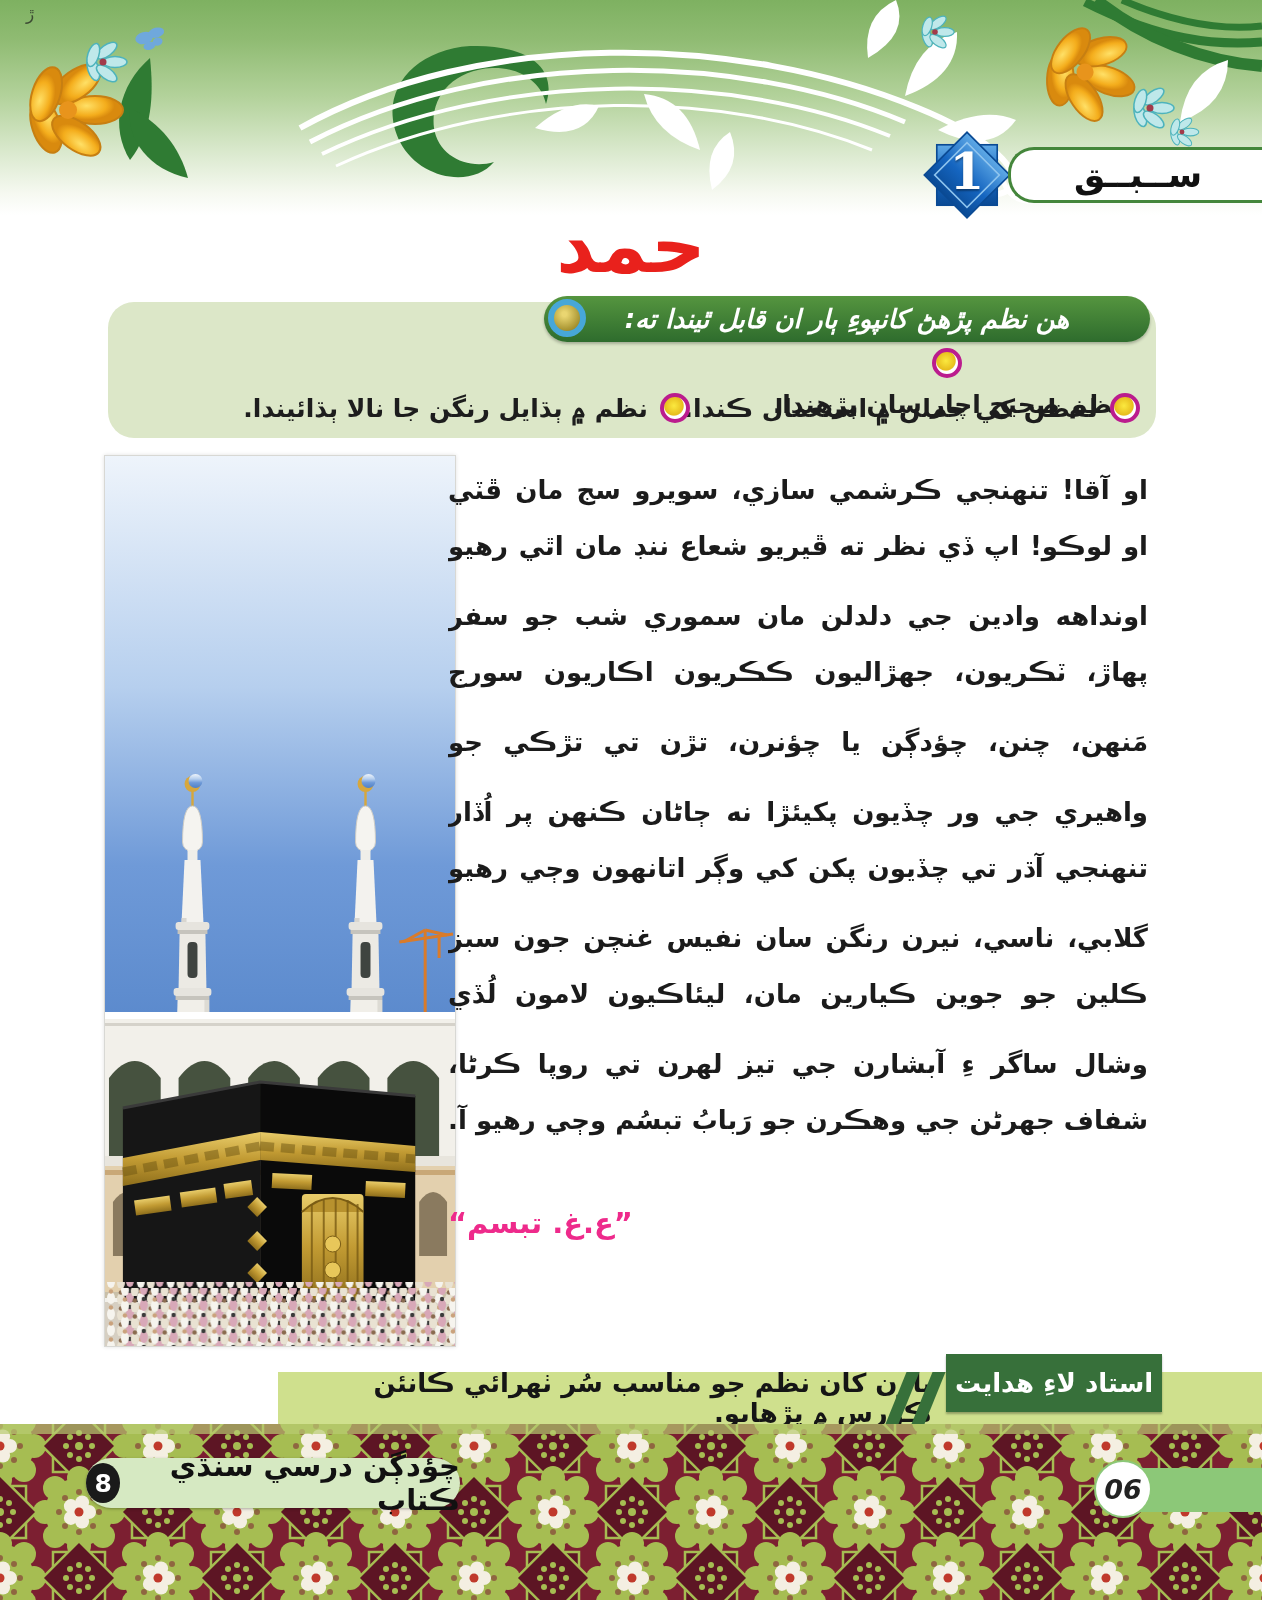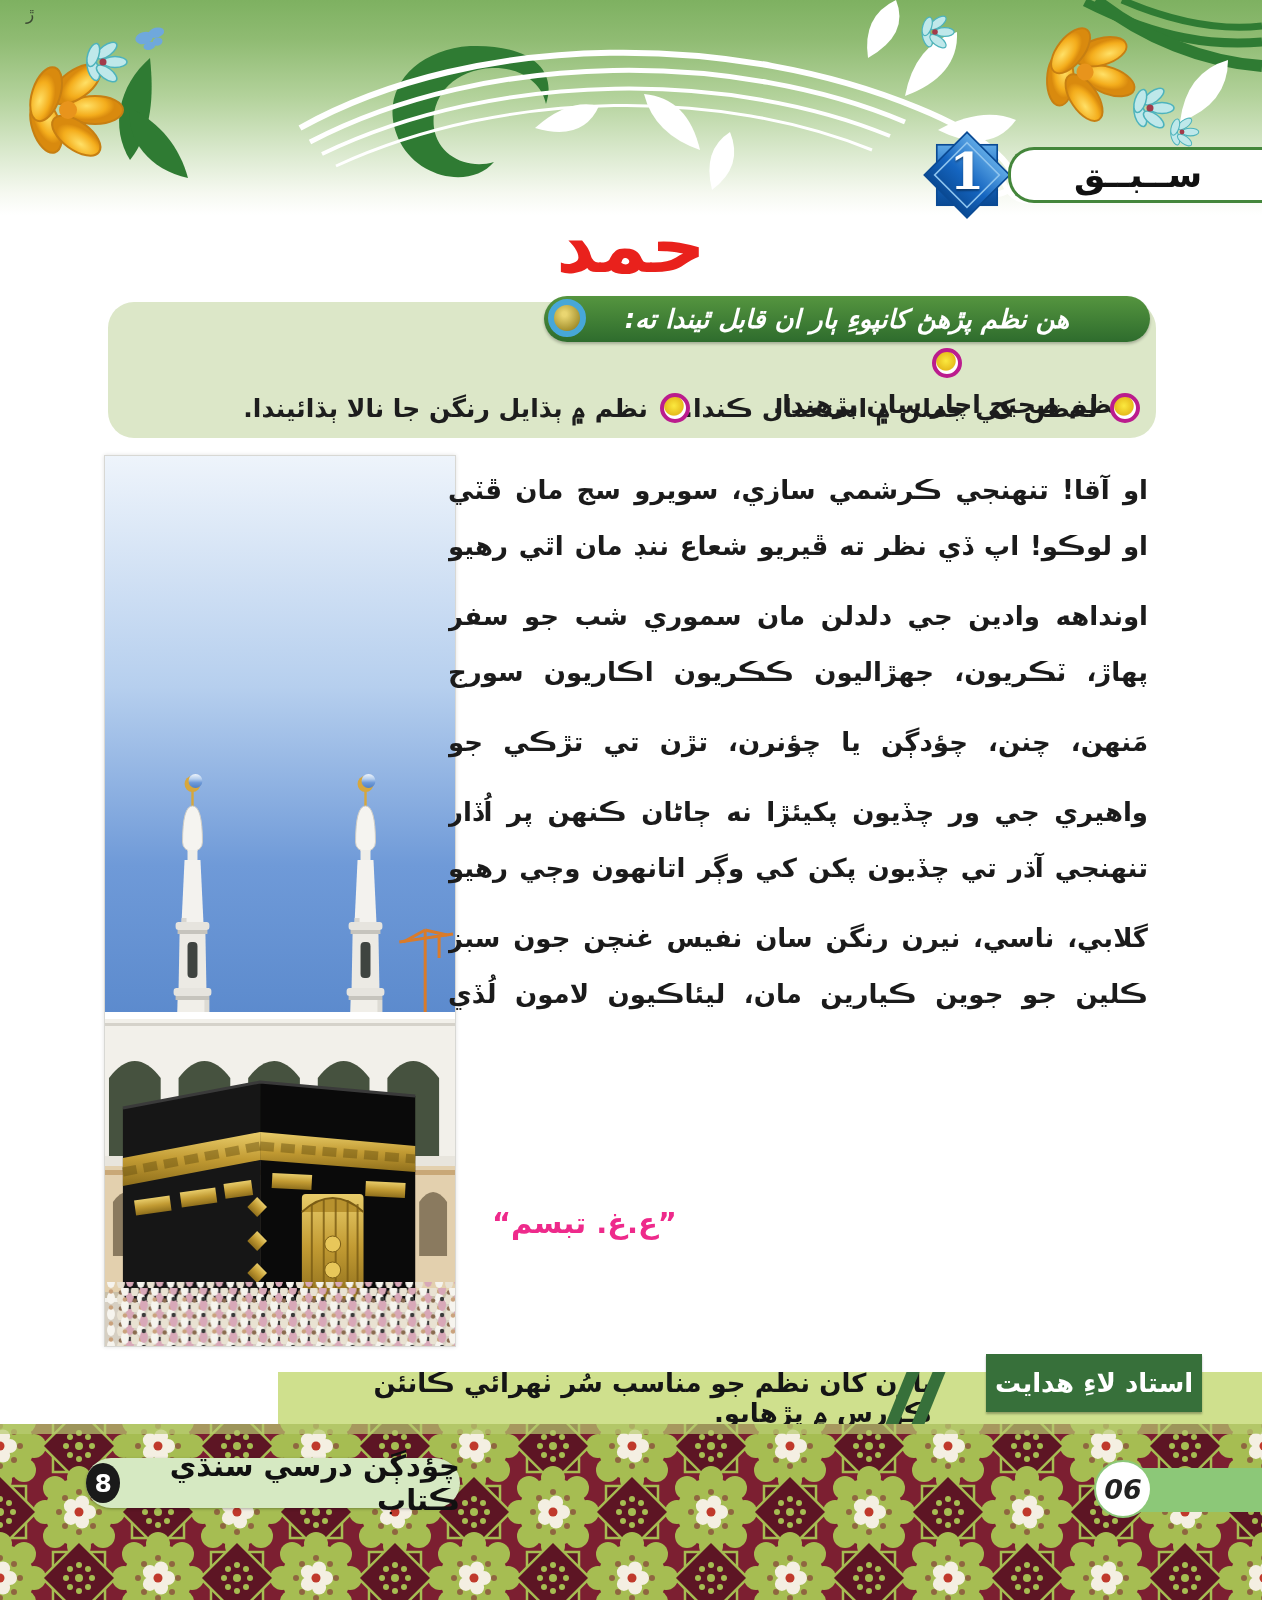--- a/index.html
+++ b/index.html
@@ -42,31 +42,31 @@
   
   .photo{position:absolute;top:455px;left:104px;width:350px;height:890px;background:#fff;
     border:1px solid #d8d8d4;box-shadow:0 0 4px rgba(0,0,0,.12);}
   .photo svg{display:block;width:100%;height:100%;}
   
   .poem{position:absolute;top:462px;left:448px;width:700px;direction:rtl;}
   .poem p{margin:0 0 14px 0;}
   .pline{font-size:26px;font-weight:bold;color:#1b1b1b;line-height:56px;height:56px;
     overflow:hidden;text-align:justify;text-align-last:justify;}
   .attribution{position:absolute;top:1206px;left:448px;direction:rtl;
-    color:#ee2a8b;font-size:29px;font-weight:bold;margin-left:44px;}
+    color:#ee2a8b;font-size:29px;font-weight:bold;}
   
   .note-bar{position:absolute;top:1372px;left:278px;width:984px;height:52px;background:#cfe08d;
     display:flex;align-items:center;}
   .note-text{position:absolute;top:0;right:330px;height:52px;display:flex;align-items:center;
     font-size:26px;font-weight:bold;color:#151515;direction:rtl;}
   .note-slash{position:absolute;width:13px;height:52px;background:#37703a;transform:skewX(-22deg);}
   .s1{top:1372px;left:896px;} .s2{top:1372px;left:922px;}
   .note-label{position:absolute;top:1354px;left:946px;width:216px;height:58px;background:#37703a;
     display:flex;align-items:center;justify-content:center;color:#ffffff;
-    font-size:26px;font-weight:bold;direction:rtl;box-shadow:0 2px 2px rgba(0,0,0,.3);margin-left:40px;}
+    font-size:26px;font-weight:bold;direction:rtl;box-shadow:0 2px 2px rgba(0,0,0,.3);}
   
   .ajrak{position:absolute;top:1424px;left:0;width:1262px;height:176px;}
   .book-pill{position:absolute;top:1458px;left:86px;width:374px;height:50px;background:#d6e9c2;
     border-radius:26px;display:flex;direction:rtl;align-items:center;justify-content:center;gap:12px;
     font-size:29px;font-weight:bold;color:#111;box-shadow:0 1px 3px rgba(0,0,0,.3);}
   .book-num{width:40px;height:40px;border-radius:50%;background:#1a1a1a;color:#ffffff;
     display:flex;align-items:center;justify-content:center;font-size:25px;font-weight:bold;}
   .page-pill{position:absolute;top:1468px;left:1112px;width:150px;height:44px;background:#8cc878;
     border-radius:22px 0 0 22px;}
   .page-num{position:absolute;top:1462px;left:1096px;width:54px;height:54px;border-radius:50%;
@@ -354,20 +354,24 @@
       <span class="pline" style="display:block">مَنهن، چنن، چؤدڳن يا چؤنرن، تڙن تي تڙڪي جو پهريون پاچو،</span>
     </p>
     <p>
       <span class="pline" style="display:block">واهيري جي ور چڏيون پکيئڙا نه ڄاڻان ڪنهن پر اُڏار ڪن ٿا،</span>
       <span class="pline" style="display:block">تنهنجي آڌر تي چڏيون پکن کي وڳر اتانهون وڄي رهيو آ.</span>
     </p>
     <p>
       <span class="pline" style="display:block">گلابي، ناسي، نيرن رنگن سان نفيس غنچن جون سبز ٻاريون،</span>
       <span class="pline" style="display:block">ڪلين جو جوين ڪيارين مان، ليئاڪيون لامون لُڏي رهيو آ.</span>
     </p>
+    <p>
+      <span class="pline" style="display:block">وشال ساگر ءِ آبشارن جي تيز لهرن تي روپا ڪرڻا،</span>
+      <span class="pline" style="display:block">شفاف جهرڻن جي وهڪرن جو رَبابُ تبسُم وڄي رهيو آ.</span>
+    </p>
   </div>
   <div class="attribution">”ع.غ. تبسم“</div>
 
   <div class="note-bar">
     <div class="note-text">ٻارن کان نظم جو مناسب سُر ٺهرائي ڪانئن ڪورس ۾ پڙهايو.</div>
   </div>
   <div class="note-slash s1"></div>
   <div class="note-slash s2"></div>
   <div class="note-label">استاد لاءِ هدايت</div>
 

